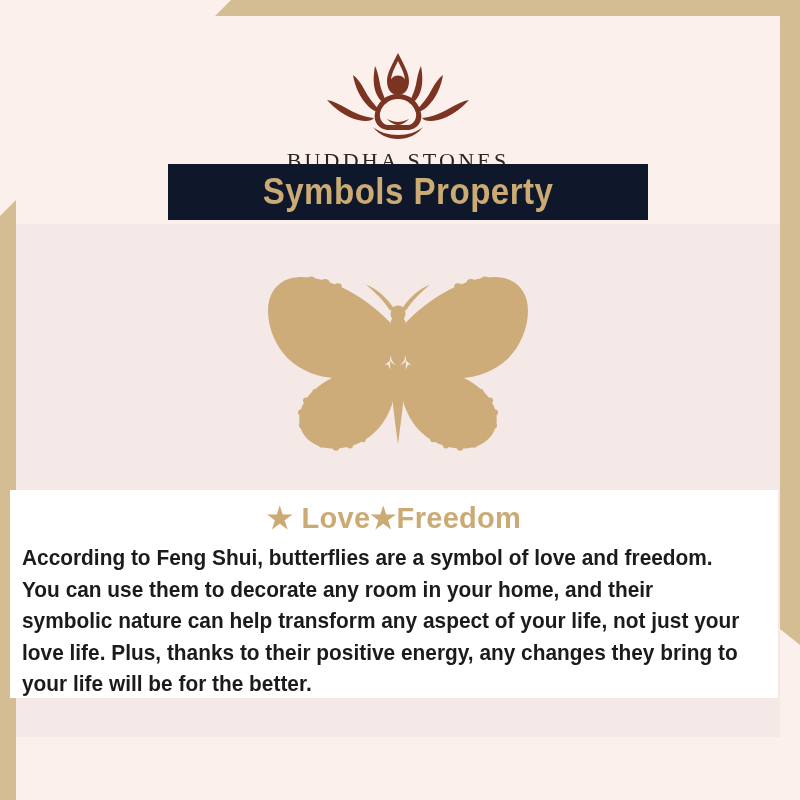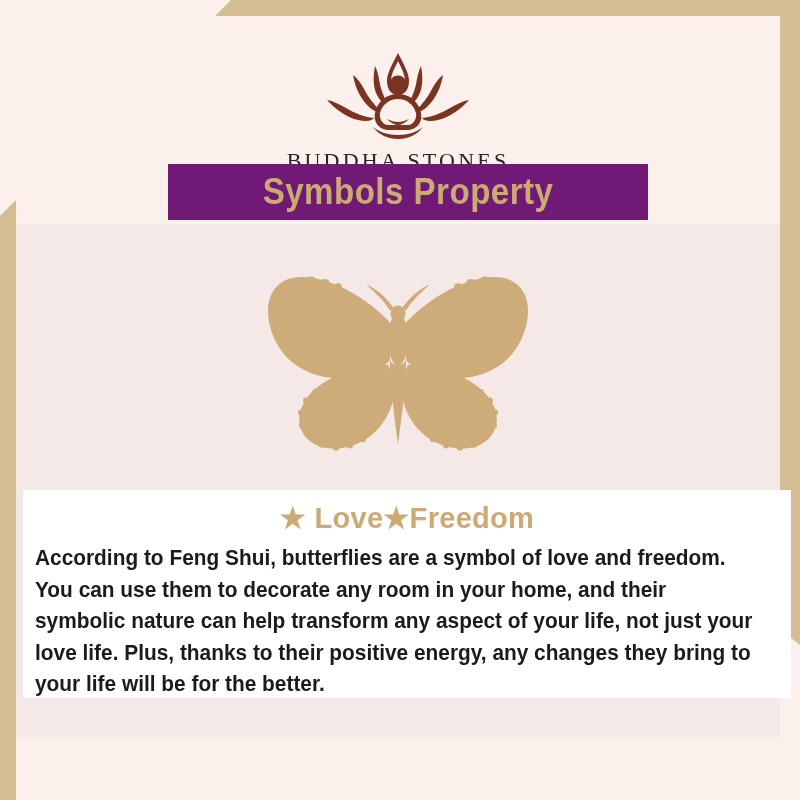--- a/index.html
+++ b/index.html
@@ -110,21 +110,21 @@
     line-height: 1;
   }
 
   
   #title-band {
     position: absolute;
     left: 152px;
     top: 125px;
     width: 480px;
     height: 56px;
-    background: #701a75;
+    background: #0f172a;
     display: flex;
     align-items: center;
     justify-content: center;
   }
   #title-text {
     font-family: "Liberation Sans Narrow", "Liberation Sans", sans-serif;
     font-weight: bold;
     font-size: 36px;
     color: #cbaa74;
     letter-spacing: 0.5px;
@@ -166,21 +166,21 @@
     font-size: 22px;
     color: #ffffff;
     white-space: nowrap;
     transform: scaleX(0.95);
     transform-origin: left center;
   }
 
   
   #content-card {
     position: absolute;
-    left: 23px;
+    left: 10px;
     top: 490px;
     width: 768px;
     height: 208px;
     background: #ffffff;
   }
 
   #headline {
     margin: 14px 0 0 0;
     text-align: center;
     font-family: "Liberation Sans Narrow", "Liberation Sans", sans-serif;

